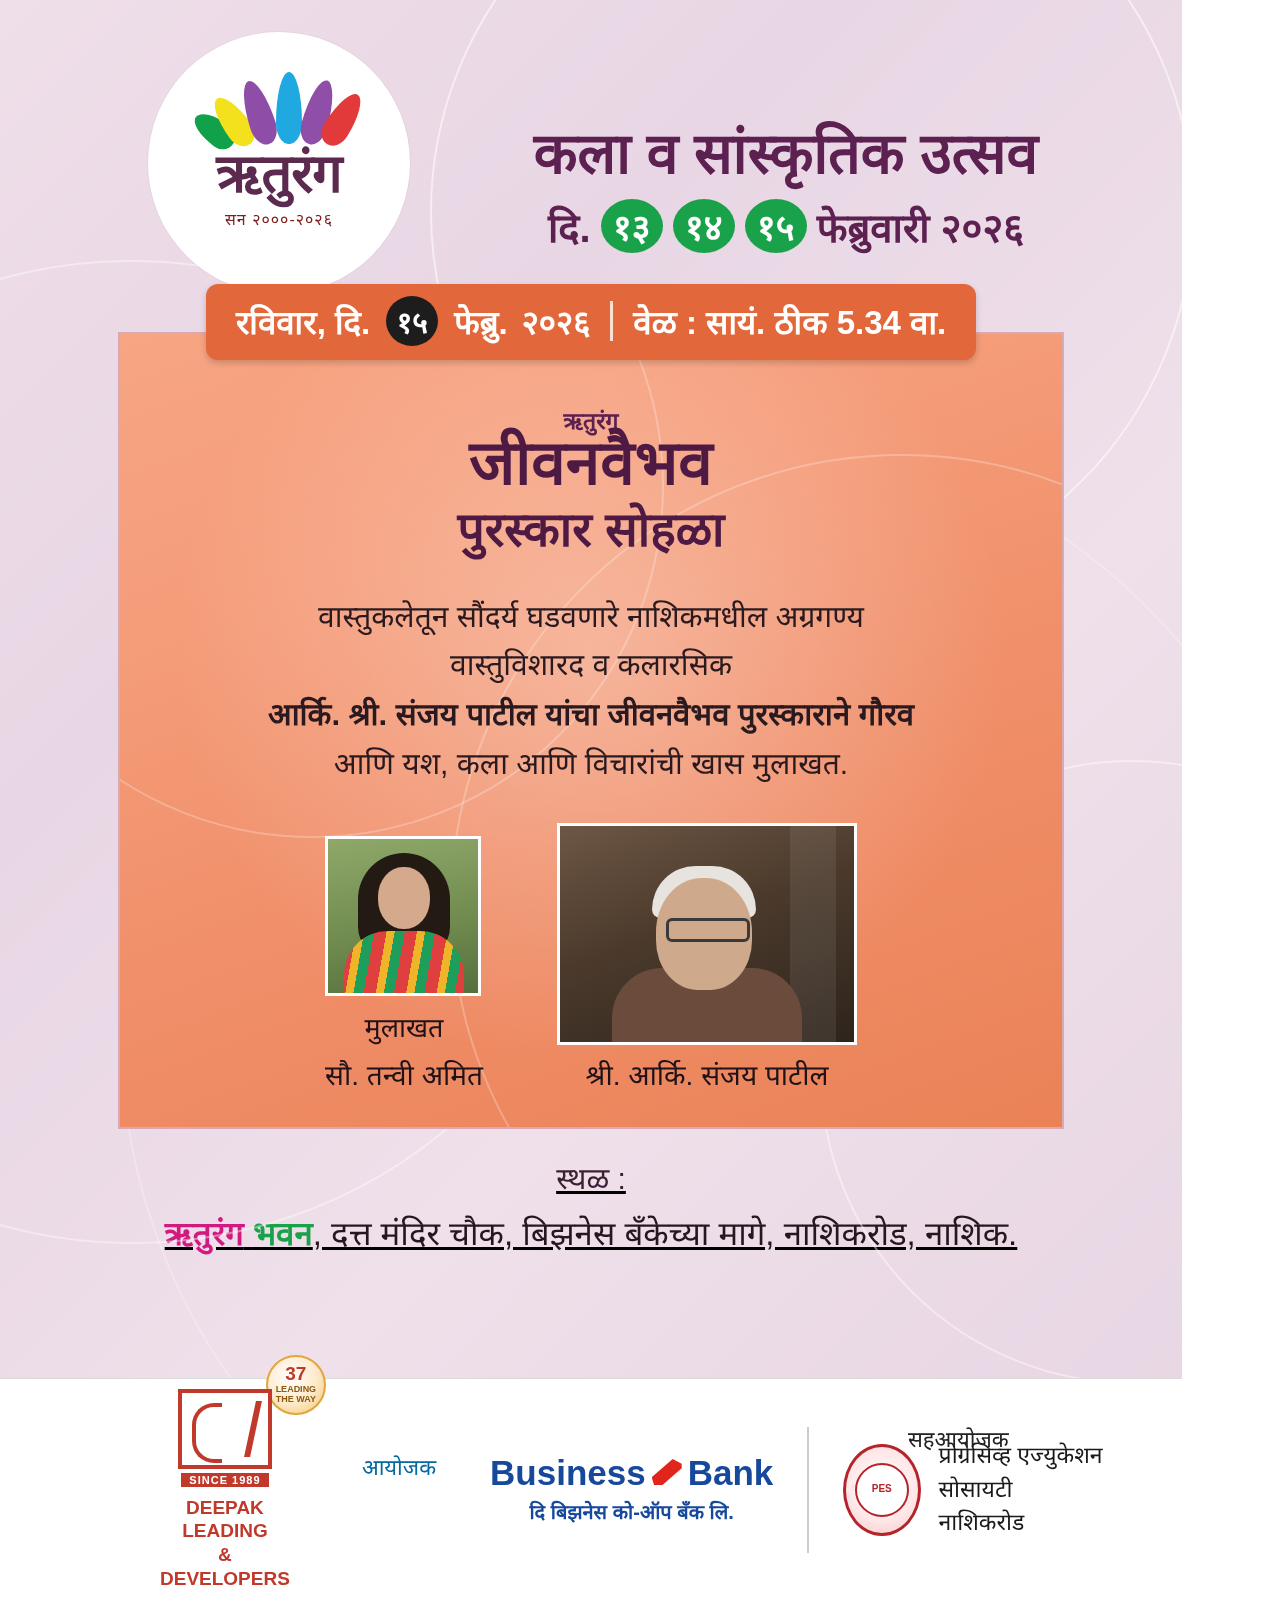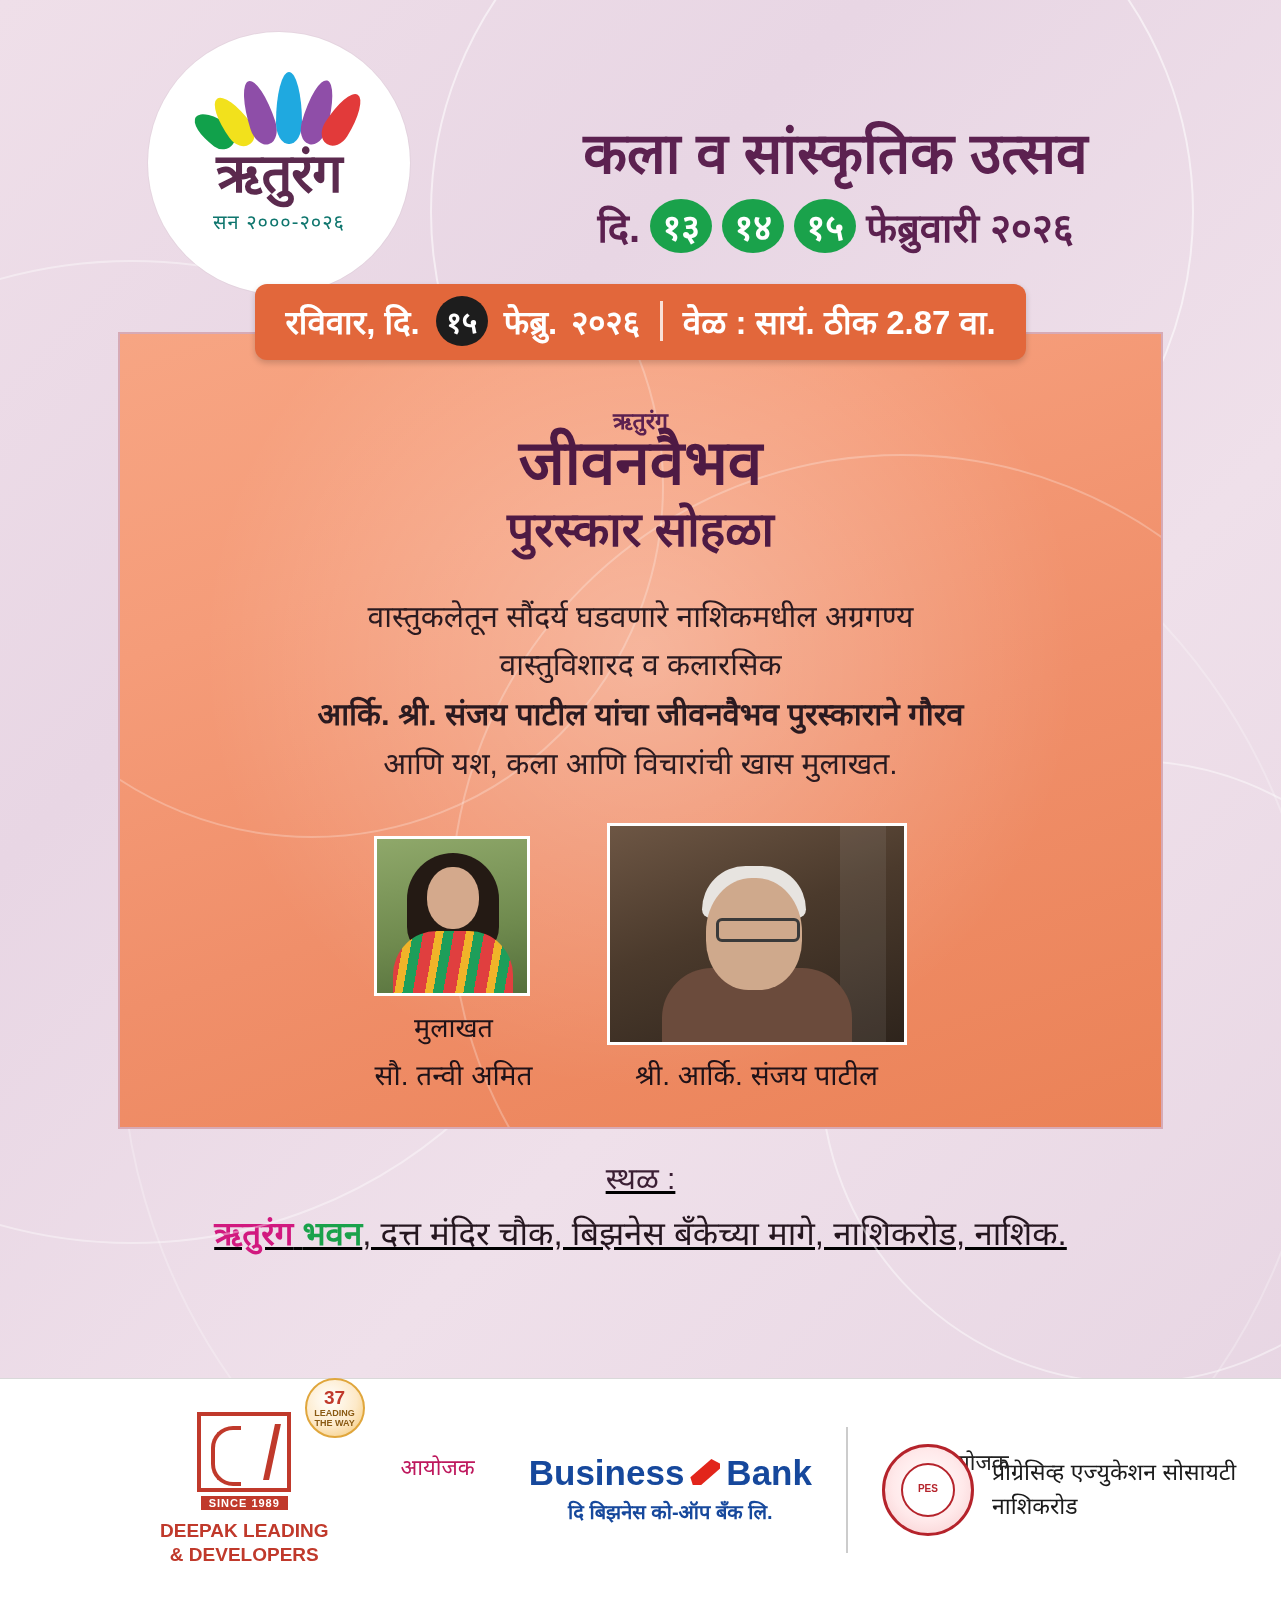--- a/index.html
+++ b/index.html
@@ -9,21 +9,21 @@
   body {
     width: 1281px;
     height: 1600px;
     font-family: "Liberation Sans", sans-serif;
     background: #ffffff;
     overflow: hidden;
   }
 
   .poster {
     position: relative;
-    width: 1281px;
+    width: 1182px;
     height: 1600px;
     box-sizing: border-box;
     background: linear-gradient(135deg, #efdfe9 0%, #e8d6e4 30%, #efe0ea 60%, #e6d4e2 100%);
     overflow: hidden;
   }
 
   
   .swirl {
     position: absolute;
     border-radius: 50%;
@@ -81,22 +81,22 @@
   .f6 { background:#e23a3a; left: 110px; height: 58px; transform: rotate(32deg); }
   .logo-word {
     font-size: 54px;
     font-weight: bold;
     color: #5b2a4e;
     line-height: 1;
     margin-top: 2px;
     letter-spacing: -1px;
   }
   .logo-sub {
-    font-size: 20px;
-    color: #0f766e;
+    font-size: 16px;
+    color: #7f1d1d;
     margin-top: 8px;
     letter-spacing: 1px;
   }
 
   .header-right {
     flex: 1 1 auto;
     text-align: center;
     padding-top: 96px;
     padding-left: 10px;
   }
@@ -416,21 +416,21 @@
     align-items: center;
     justify-content: center;
     flex-direction: column;
     line-height: 1.1;
     font-weight: bold;
   }
   .badge37 .num { font-size: 19px; color: #c0392b; }
 
   .org-label {
     font-size: 22px;
-    color: #be185d;
+    color: #0369a1;
     margin-left: 44px;
     align-self: center;
     margin-top: -48px;
   }
   .bank {
     margin-left: 26px;
     text-align: center;
   }
   .bank-name {
     font-size: 35px;
@@ -548,21 +548,21 @@
     </div>
   </div>
 
   <div class="ribbon-wrap">
     <div class="ribbon">
       <span>रविवार, दि.</span>
       <span class="dark-chip">१५</span>
       <span>फेब्रु.</span>
       <span>२०२६</span>
       <span class="divider"></span>
-      <span>वेळ : सायं. ठीक 2.87 वा.</span>
+      <span>वेळ : सायं. ठीक 5.34 वा.</span>
     </div>
   </div>
 
   <div class="card">
     <div class="card-swirl cs1"></div>
     <div class="card-swirl cs2"></div>
 
     <div class="award-tag">ऋतुरंग</div>
     <div class="award-title">जीवनवैभव</div>
     <div class="award-sub">पुरस्कार सोहळा</div>

